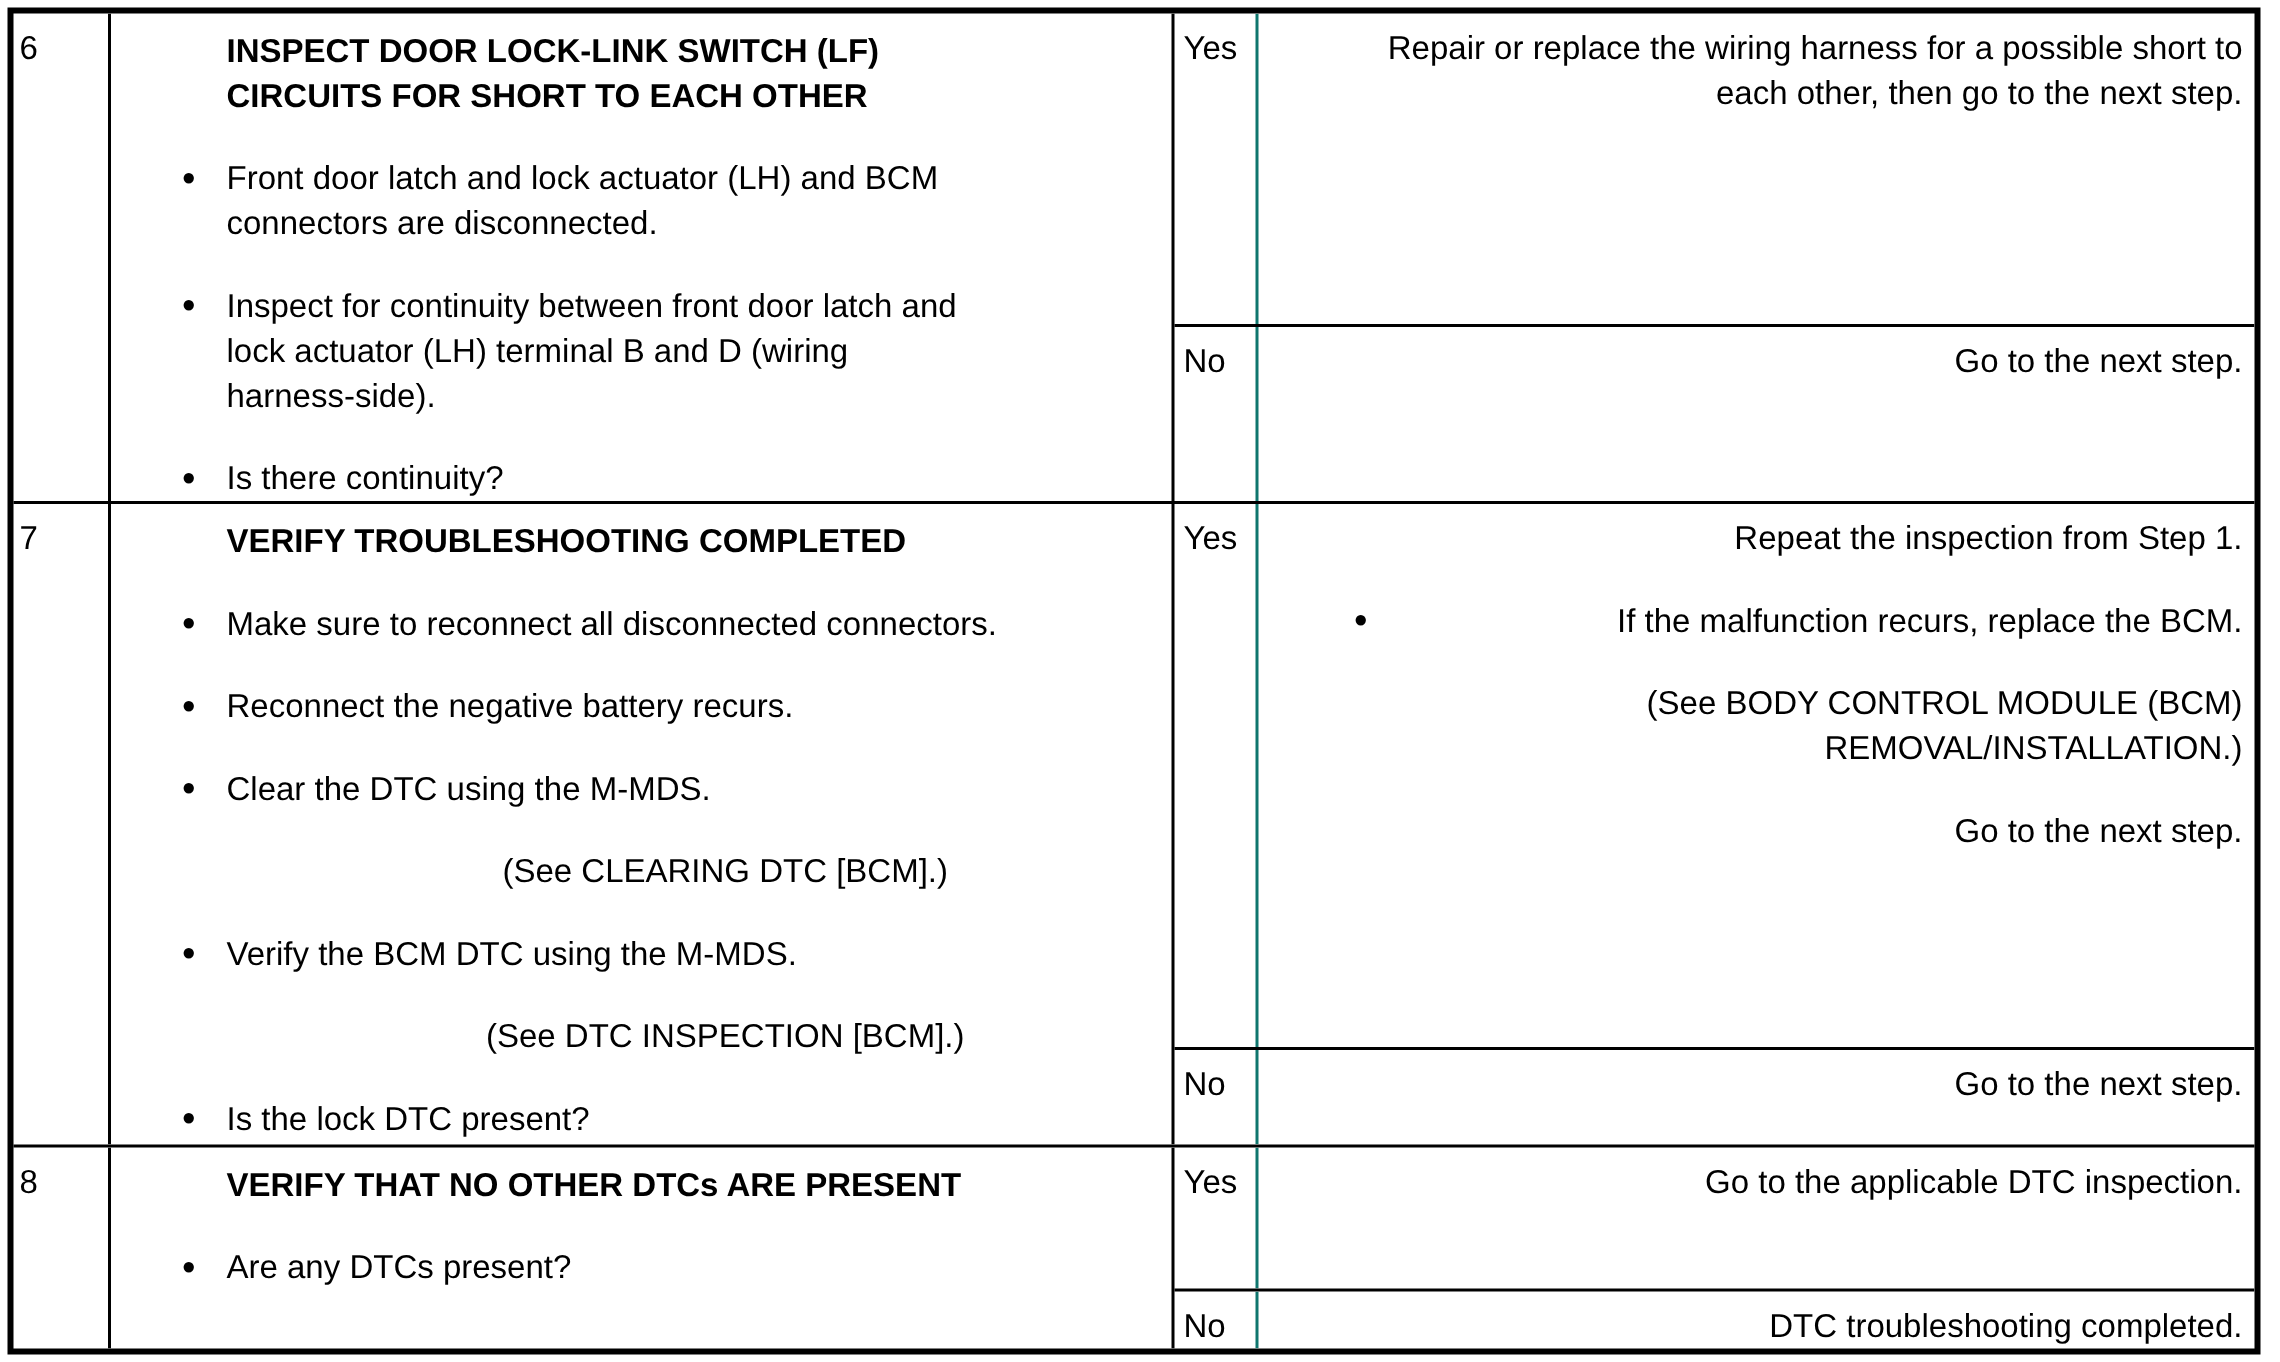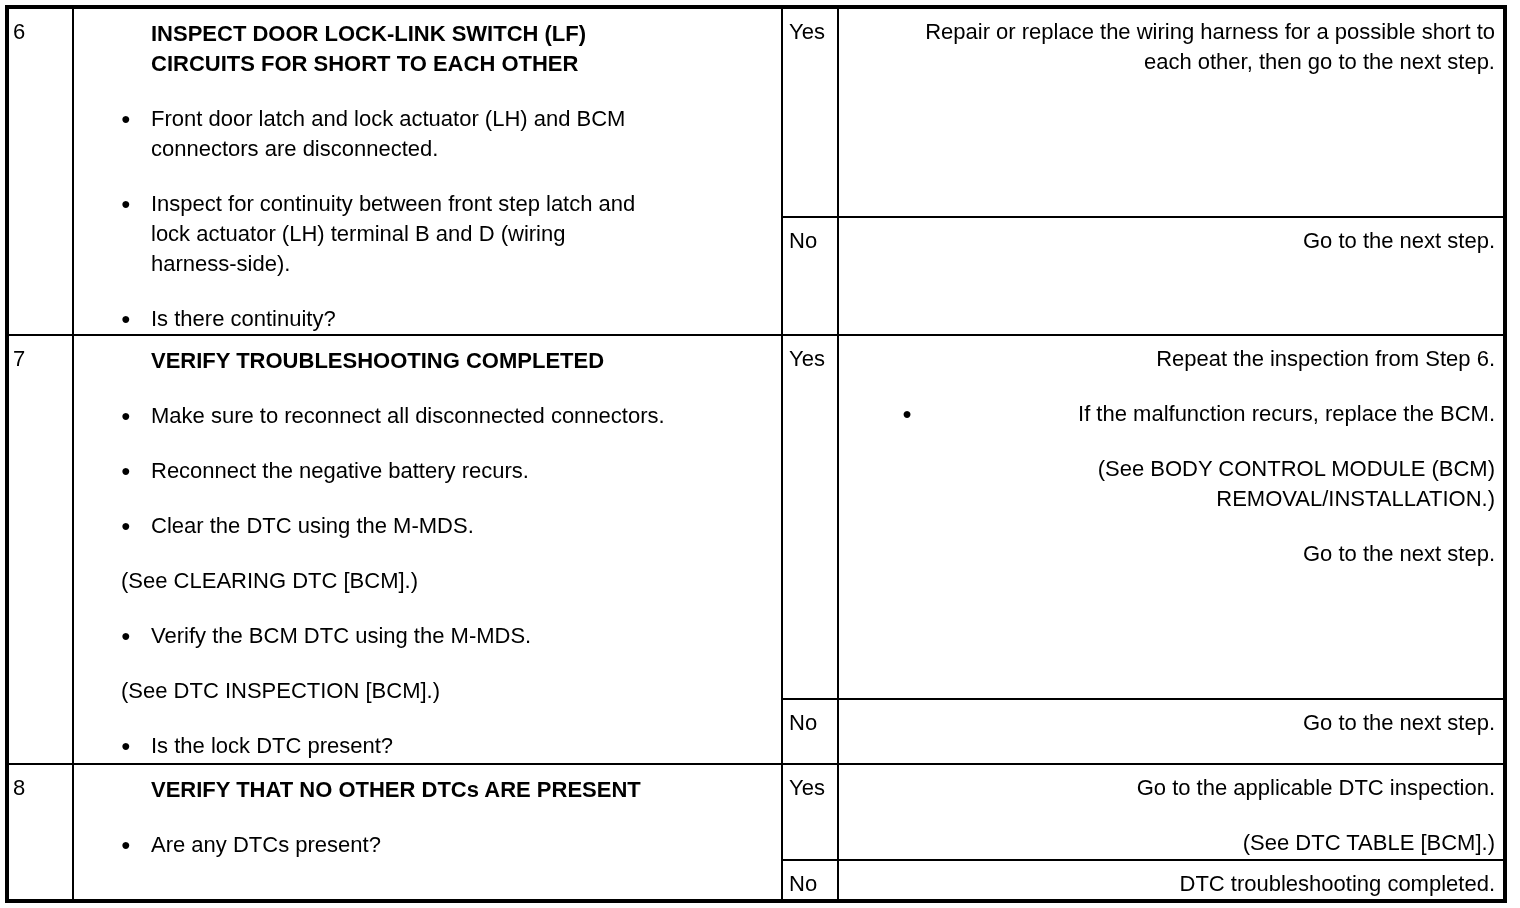--- a/index.html
+++ b/index.html
@@ -37,41 +37,41 @@
     padding: 10px 8px 0 0;
   }
   .col-results { flex: 1; display: flex; flex-direction: column; }
   .result-row { display: flex; box-sizing: border-box; overflow: hidden; }
   .result-row + .result-row { border-top: 2px solid #000000; }
   .r6-yes { height: 207px; } .r6-no { height: 118px; }
   .r7-yes { height: 362px; } .r7-no { height: 65px; }
   .r8-yes { height: 94px;  } .r8-no { height: 40px; }
   .cell-answer {
     width: 56px;
-    border-right: 2px solid #000000;
+    border-right: 2px solid #0f766e;
     padding: 8px 0 0 6px;
     box-sizing: border-box;
     overflow: hidden;
   }
   .cell-action {
     flex: 1;
     padding: 8px 8px 0 7px;
     box-sizing: border-box;
     overflow: hidden;
     text-align: right;
   }
 
   .p { margin: 0 0 25px 0; }
   .ptext, .title { white-space: pre-line; }
   .title { font-weight: bold; }
   .cell-proc .title { margin-left: 77px; }
   .b { display: flex; }
   .dot { font-size: 16px; line-height: 30px; flex: none; }
   .cell-proc .dot { margin-left: 47px; width: 30px; }
-  .cell-proc .note { margin-left: 47px; }
+  .cell-proc .note { margin-left: 120px; text-align: center; }
   .cell-action .dot { margin-left: 43px; width: 23px; }
   .cell-action .note { margin-left: 66px; }
   .ptext { flex: 1; }
 </style>
 </head>
 <body>
 
 <div class="tbl">
 
   <div class="row row-6">
@@ -81,21 +81,21 @@
     <div class="cell cell-proc">
       <div class="p title">INSPECT DOOR LOCK-LINK SWITCH (LF)
 CIRCUITS FOR SHORT TO EACH OTHER</div>
       <div class="p b">
         <span class="dot">●</span>
         <span class="ptext">Front door latch and lock actuator (LH) and BCM
 connectors are disconnected.</span>
       </div>
       <div class="p b">
         <span class="dot">●</span>
-        <span class="ptext">Inspect for continuity between front step latch and
+        <span class="ptext">Inspect for continuity between front door latch and
 lock actuator (LH) terminal B and D (wiring
 harness-side).</span>
       </div>
       <div class="p b">
         <span class="dot">●</span>
         <span class="ptext">Is there continuity?</span>
       </div>
     </div>
     <div class="col-results">
       <div class="result-row r6-yes">
@@ -146,21 +146,21 @@
         <span class="dot">●</span>
         <span class="ptext">Is the lock DTC present?</span>
       </div>
     </div>
     <div class="col-results">
       <div class="result-row r7-yes">
         <div class="cell-answer">
           <div>Yes</div>
         </div>
         <div class="cell-action">
-          <div class="p ptext">Repeat the inspection from Step 6.</div>
+          <div class="p ptext">Repeat the inspection from Step 1.</div>
           <div class="p b">
             <span class="dot">●</span>
             <span class="ptext">If the malfunction recurs, replace the BCM.</span>
           </div>
           <div class="p note ptext">(See BODY CONTROL MODULE (BCM)
 REMOVAL/INSTALLATION.)</div>
           <div class="p ptext">Go to the next step.</div>
         </div>
       </div>
       <div class="result-row r7-no">
@@ -185,21 +185,20 @@
         <span class="ptext">Are any DTCs present?</span>
       </div>
     </div>
     <div class="col-results">
       <div class="result-row r8-yes">
         <div class="cell-answer">
           <div>Yes</div>
         </div>
         <div class="cell-action">
           <div class="p ptext">Go to the applicable DTC inspection.</div>
-          <div class="p ptext">(See DTC TABLE [BCM].)</div>
         </div>
       </div>
       <div class="result-row r8-no">
         <div class="cell-answer">
           <div>No</div>
         </div>
         <div class="cell-action">
           <div class="p ptext">DTC troubleshooting completed.</div>
         </div>
       </div>

